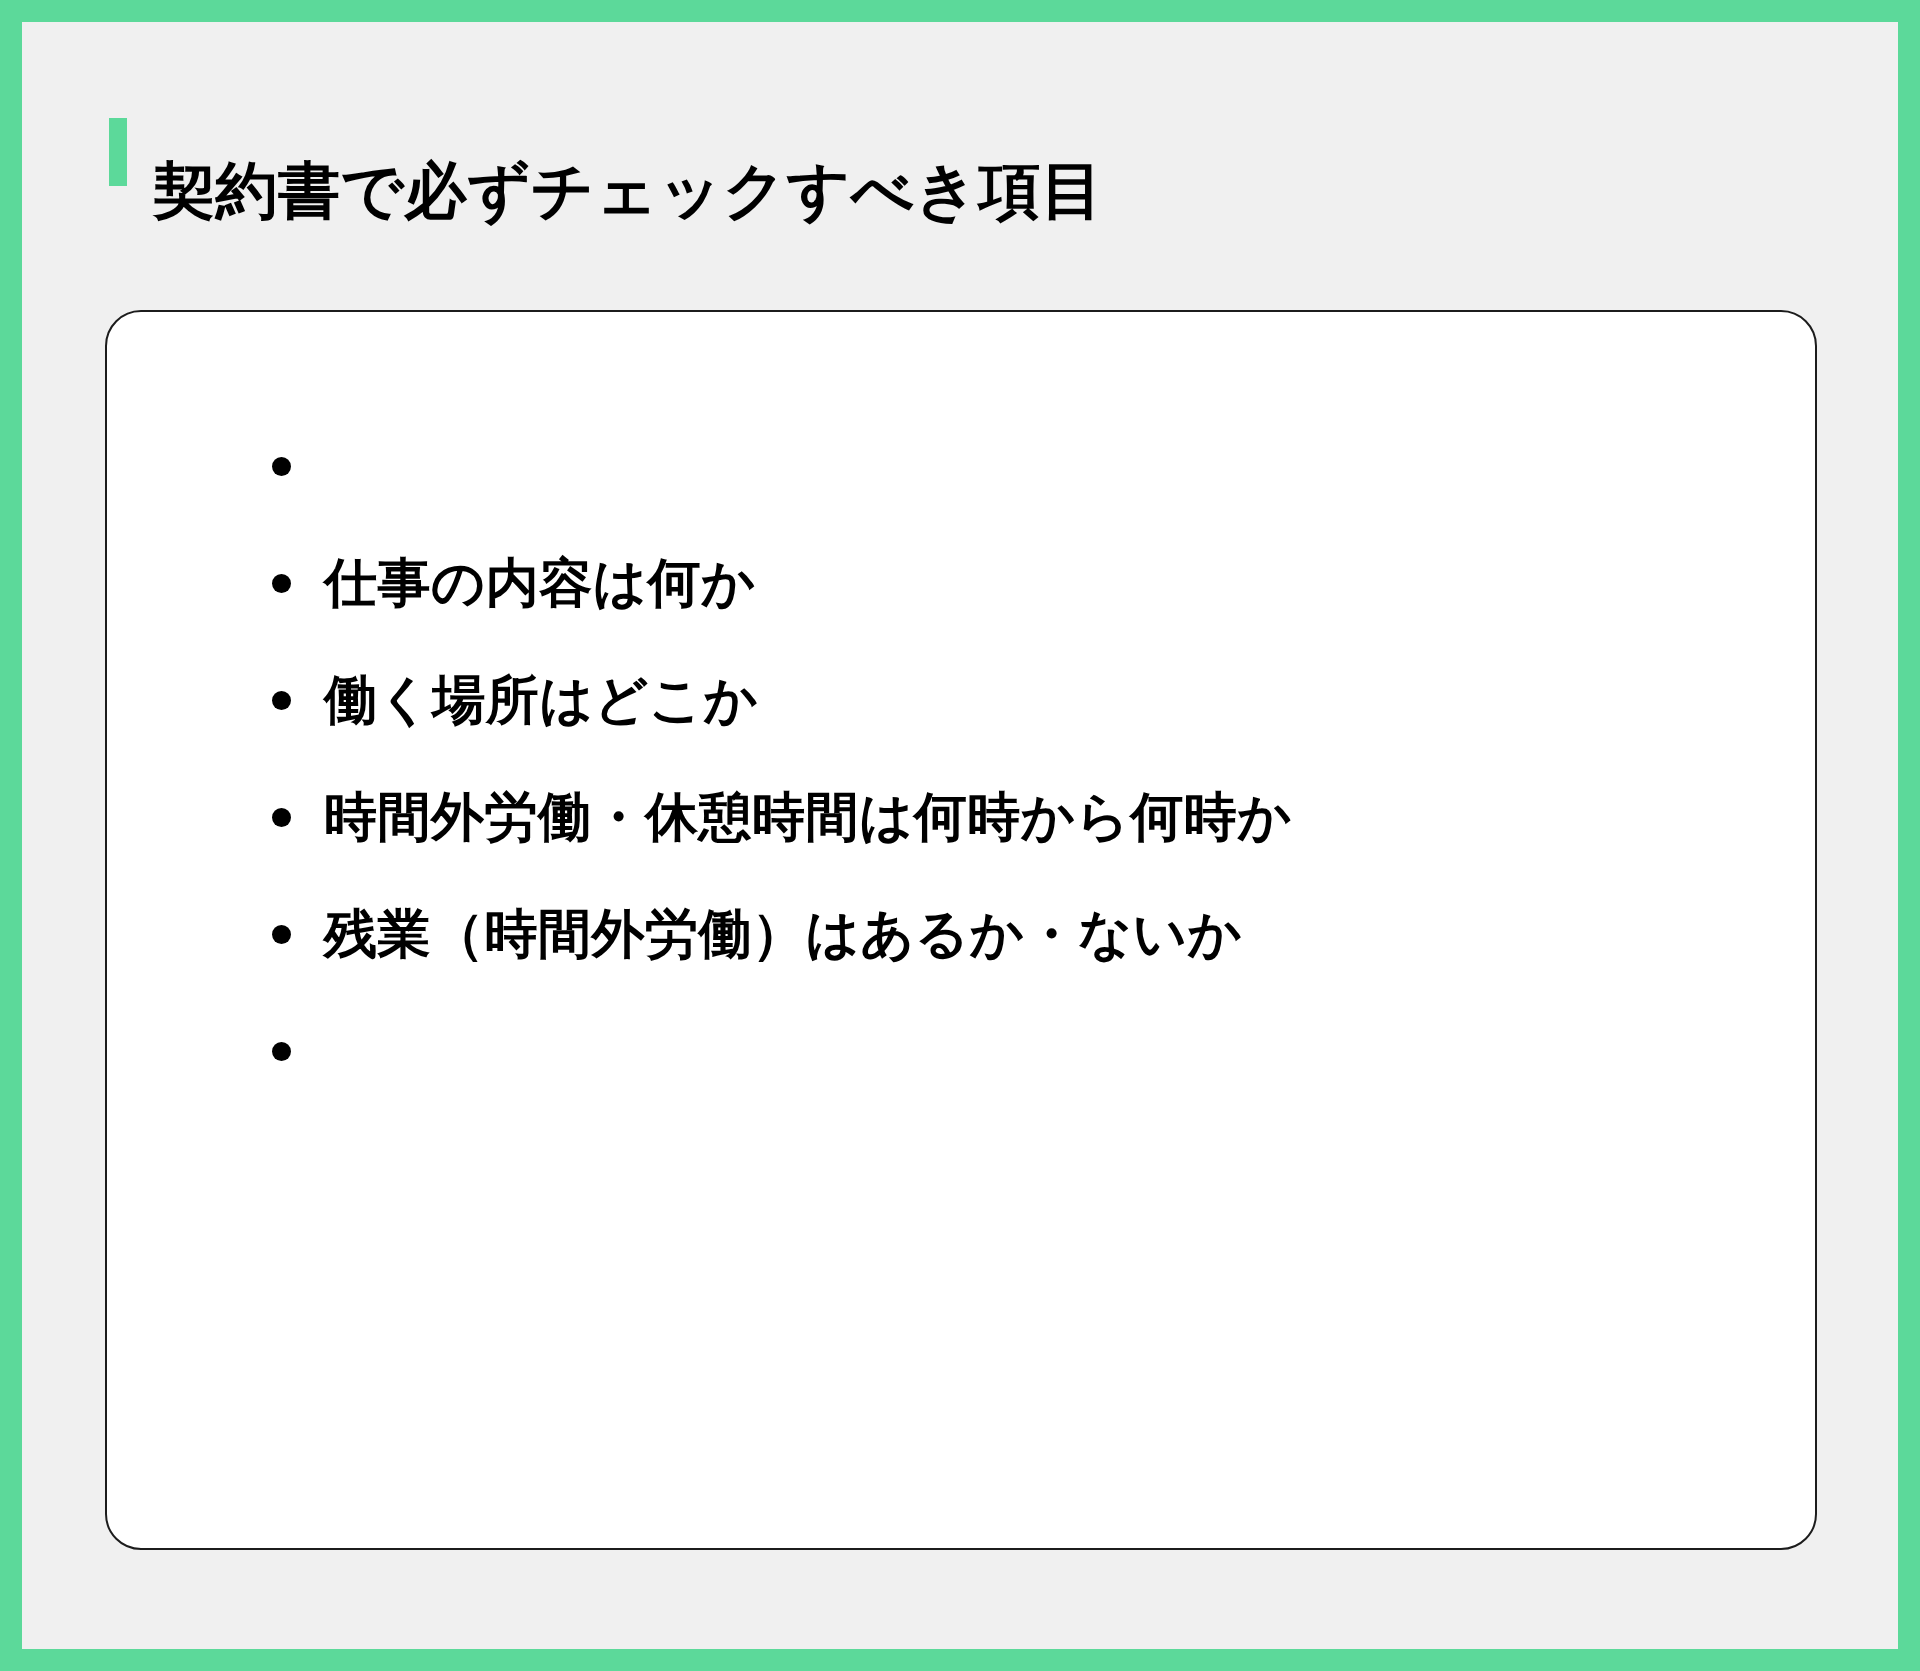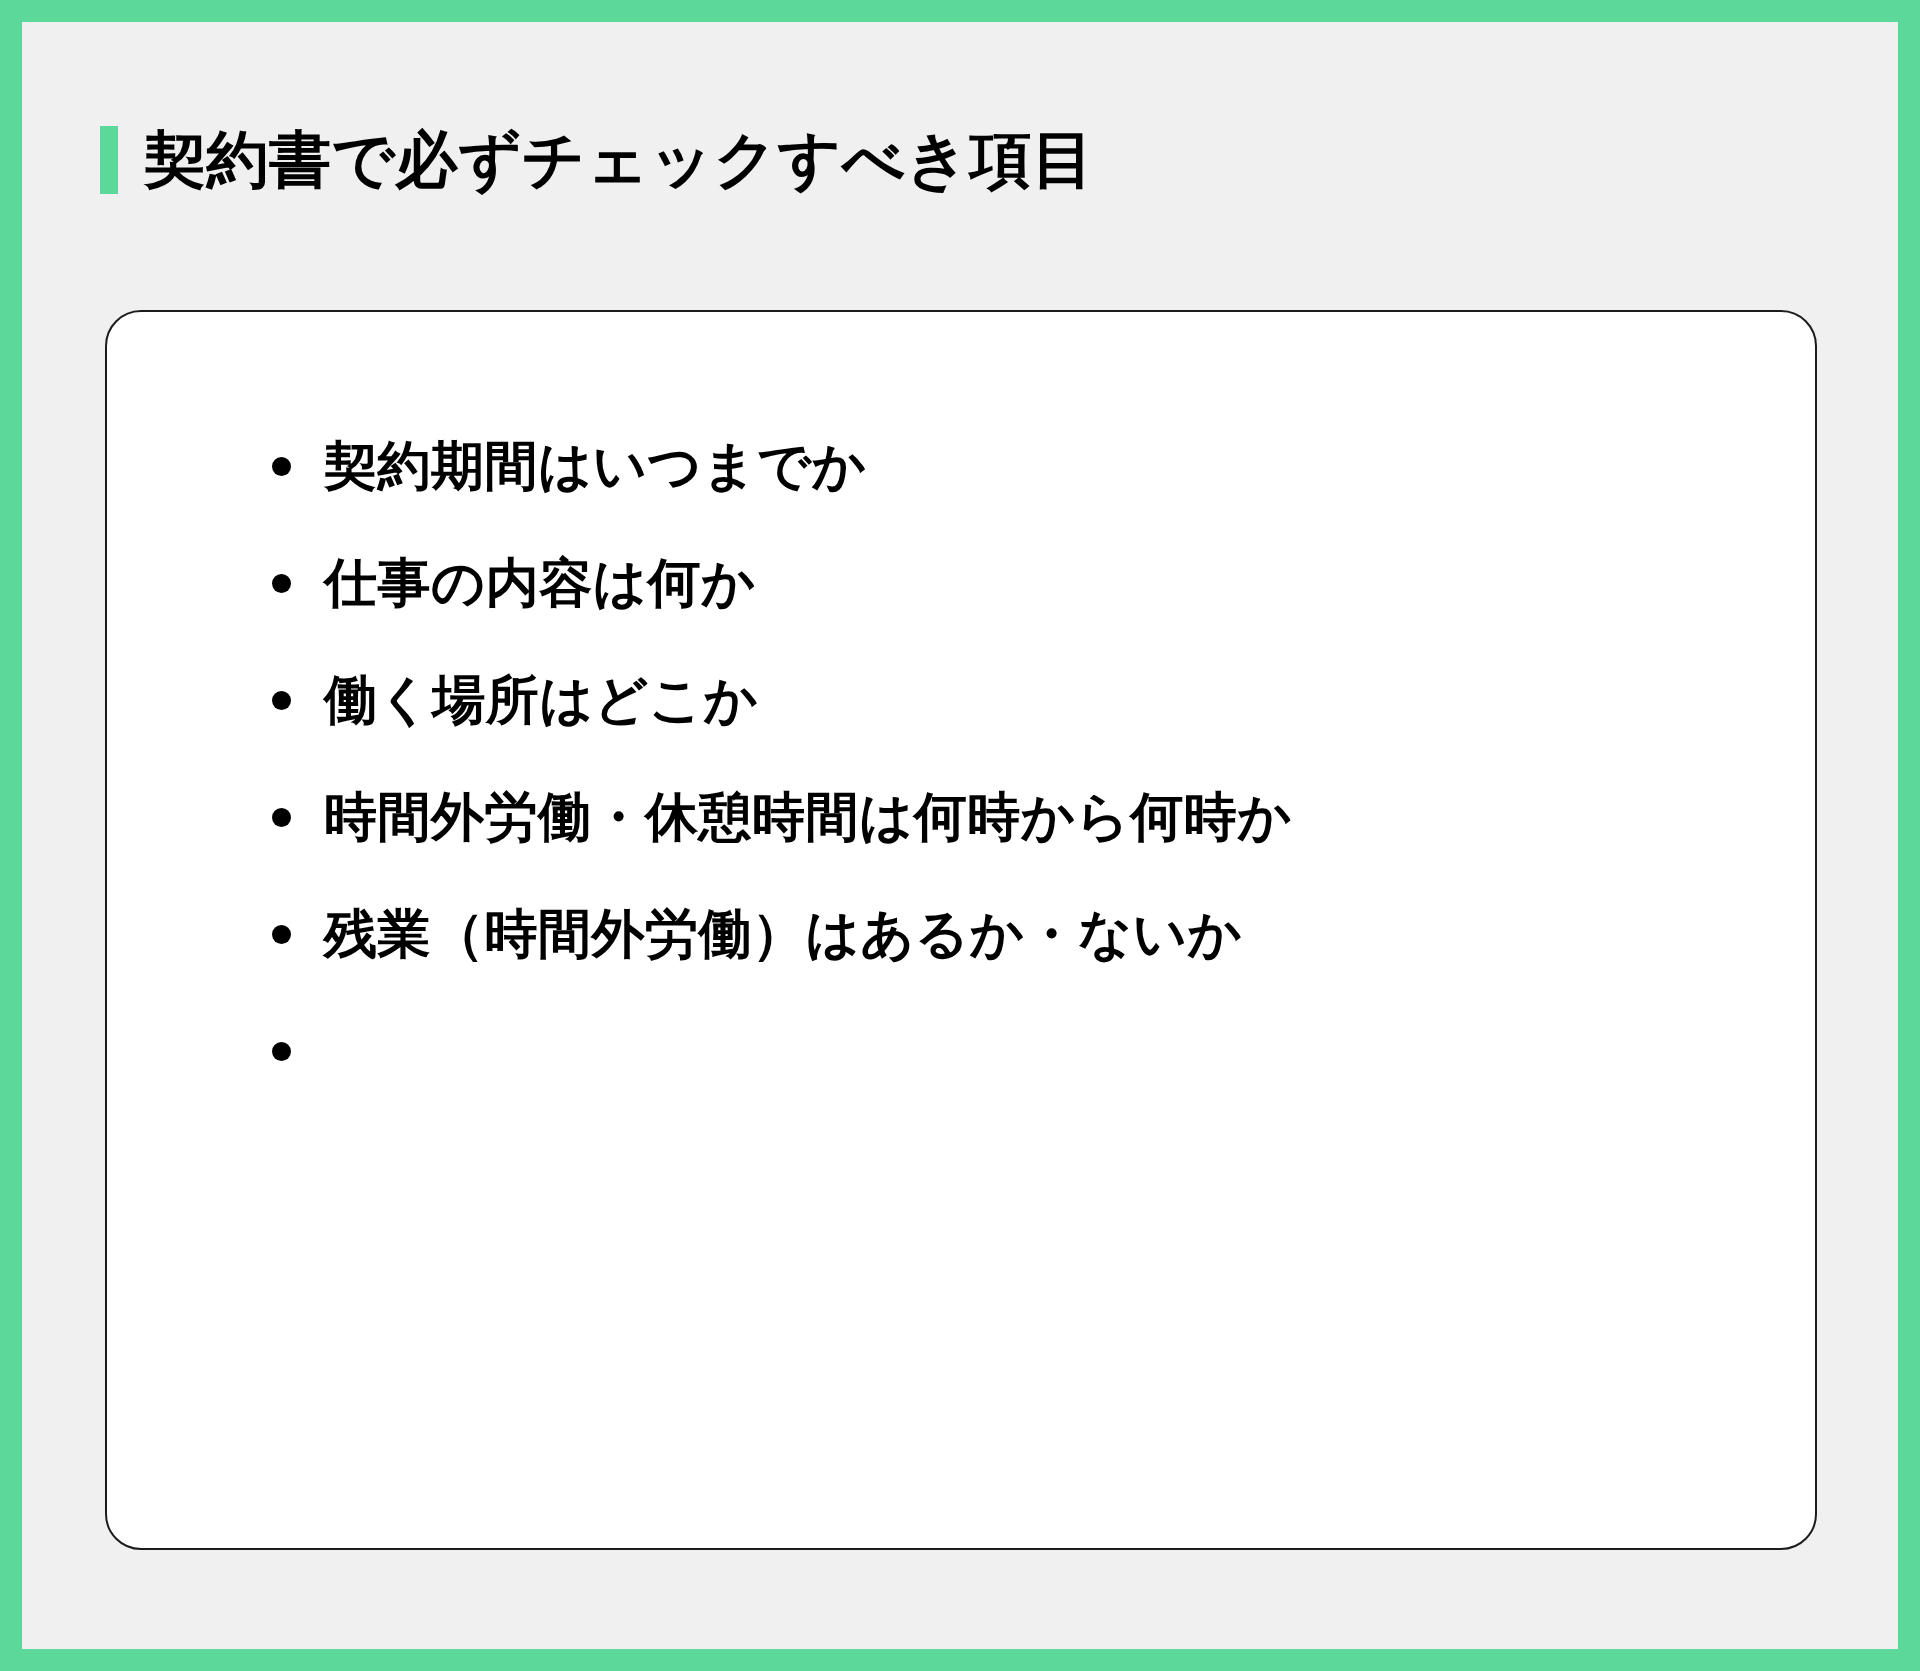--- a/index.html
+++ b/index.html
@@ -31,24 +31,23 @@
     position: relative;
     width: 100%;
     height: 100%;
     background: #f0f0f0;
     box-sizing: border-box;
   }
 
   
   .title-row {
     position: absolute;
-    left: 78px;
+    left: 87px;
     top: 96px;
     display: flex;
-    align-items: center;
     height: 84px;
   }
   .title-accent-bar {
     width: 18px;
     height: 68px;
     background: #5cd99a;
     flex: 0 0 auto;
   }
   .page-title {
     margin-left: 26px;
@@ -112,21 +111,20 @@
     <div class="title-row">
       <span class="title-accent-bar"></span>
       <h1 class="page-title">契約書で必ずチェックすべき項目</h1>
     </div>
 
     <div class="content-card">
       <ul class="checklist">
 
         <li class="checklist-item">
           <span class="bullet-dot"></span>
-          <span class="item-text">契約期間はいつまでか</span>
         </li>
 
         <li class="checklist-item">
           <span class="bullet-dot"></span>
           <span class="item-text">仕事の内容は何か</span>
         </li>
 
         <li class="checklist-item">
           <span class="bullet-dot"></span>
           <span class="item-text">働く場所はどこか</span>

